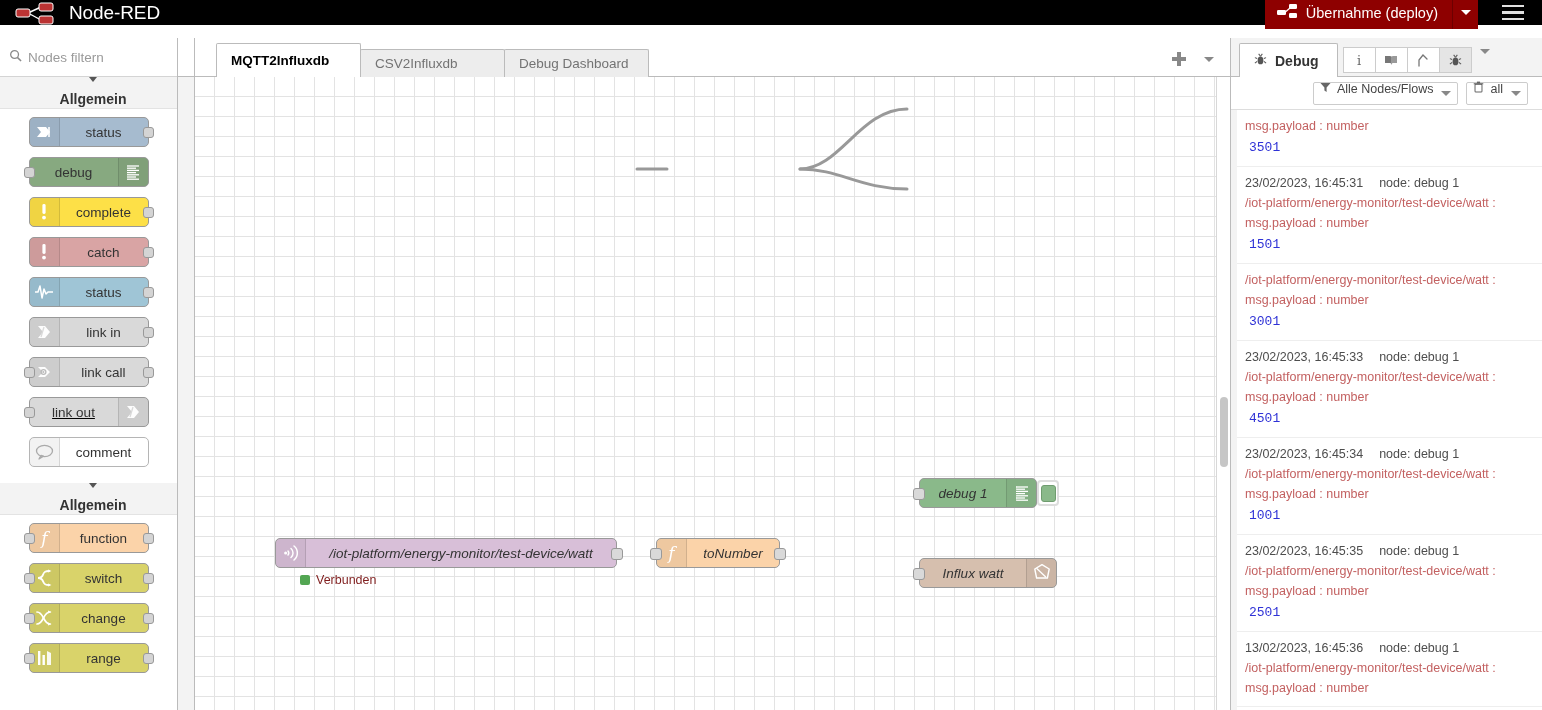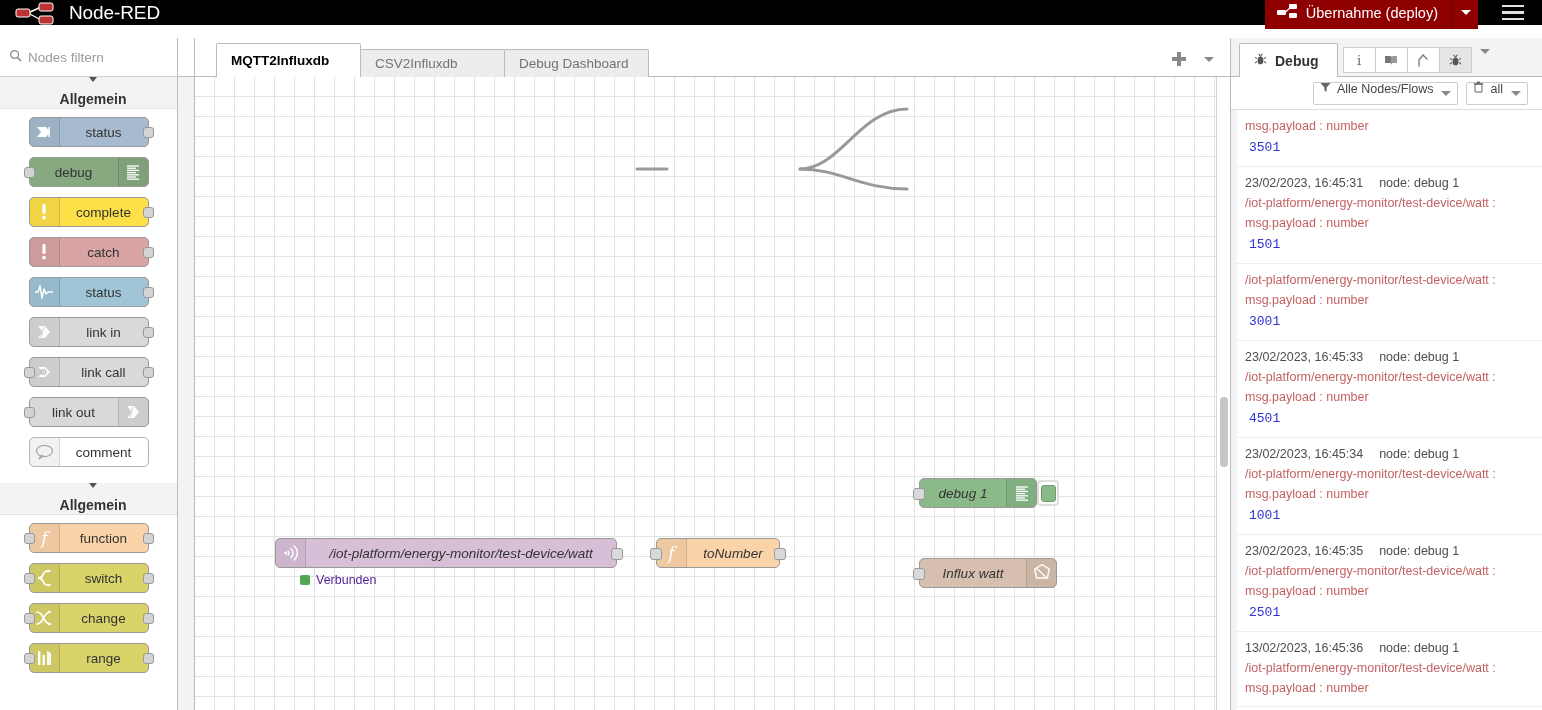--- a/index.html
+++ b/index.html
@@ -216,21 +216,21 @@
   .fport {
     position: absolute; width: 12px; height: 12px;
     background: #d9d9d9; border: 1px solid #999; border-radius: 3px;
     top: 9px;
   }
   .fport.out { right: -7px; }
   .fport.in  { left: -7px; }
   .node-status {
     position: absolute; left: 4px; top: 34px;
     display: flex; align-items: center; gap: 6px;
-    font-size: 12.5px; color: #4c1d95; white-space: nowrap; padding-left: 20px;
+    font-size: 12.5px; color: #7f1d1d; white-space: nowrap; padding-left: 20px;
   }
   .status-dot {
     width: 10px; height: 10px; border-radius: 2px; background: #53a653;
   }
   .debug-toggle {
     position: absolute; right: -23px; top: 1px;
     width: 22px; height: 26px;
     border: 2px solid #ddd; border-radius: 4px;
     background: #fff; display: flex; align-items: center; justify-content: center;
     cursor: pointer;
@@ -441,21 +441,21 @@
             <span class="port out"></span>
             <span class="picon">
               <svg width="18" height="18" viewBox="0 0 18 18">
                 <path d="M3 4 h7 l5 5 -5 5 H3 l5-5 z" fill="#fff" opacity="0.95"></path>
                 <circle cx="8.5" cy="9" r="2.4" fill="none" stroke="#bbb" stroke-width="1.3"></circle>
                 <circle cx="8.5" cy="9" r="0.9" fill="#bbb"></circle>
               </svg>
             </span>
             <span class="plabel">link call</span>
           </div>
-          <div class="pnode" style="background: rgb(217, 217, 217);">
+          <div class="pnode" style="background: rgb(217, 217, 217); text-decoration: underline;">
             <span class="port in"></span>
             <span class="plabel">link out</span>
             <span class="picon-right">
               <svg width="18" height="18" viewBox="0 0 18 18">
                 <path d="M3 3 h7 l5 6 -5 6 H3 l5-6 z" fill="#fff" opacity="0.95"></path>
                 <line x1="9" y1="4" x2="6" y2="14" stroke="#d9d9d9" stroke-width="1.3"></line>
               </svg>
             </span>
           </div>
           <div class="pnode" style="background: rgb(255, 255, 255); border: 1px solid rgb(181, 181, 181);">

